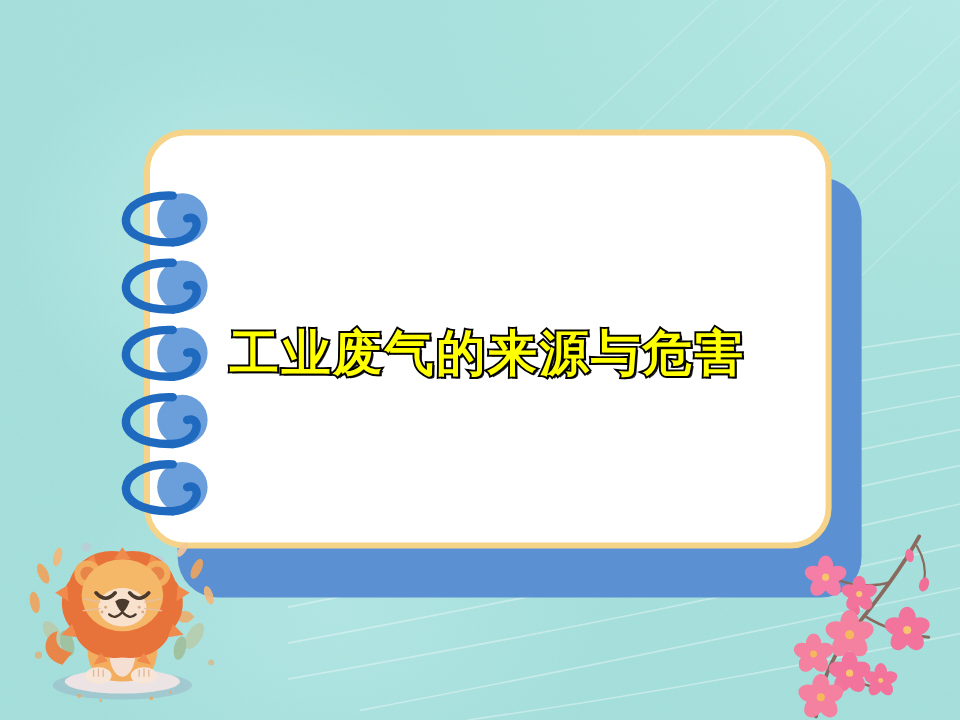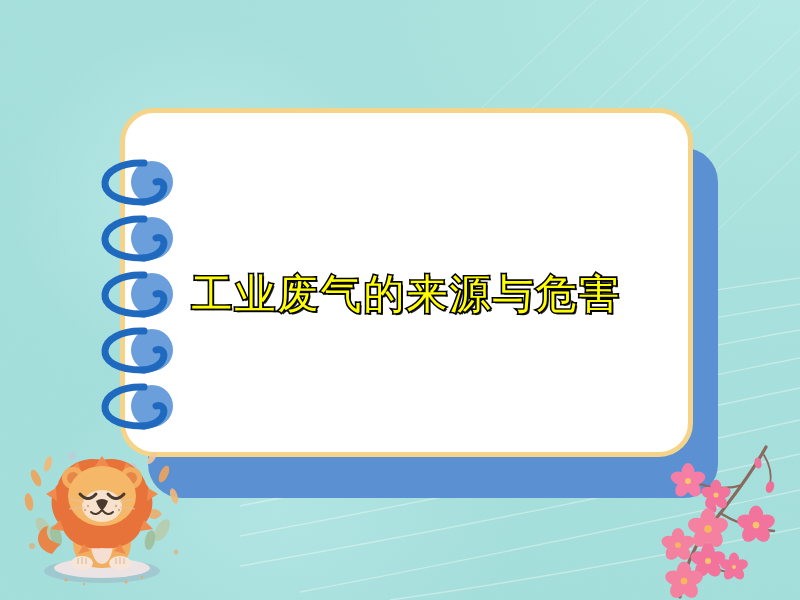--- a/index.html
+++ b/index.html
@@ -85,21 +85,21 @@
   }
 
   
   .title {
     position: absolute;
     left: 120px;
     top: 270px;
     width: 573px;
     text-align: center;
     font-family: "DejaVu Serif", "Liberation Serif", serif;
-    font-weight: 400;
+    font-weight: 700;
     font-size: 41px;
     line-height: 48px;
     letter-spacing: 2px;
     color: #ffff00;
     white-space: nowrap;
     -webkit-text-stroke: 3.2px #000000;
     paint-order: stroke fill;
     text-shadow: 2px 2px 0 rgba(0,0,0,.85);
   }
 

